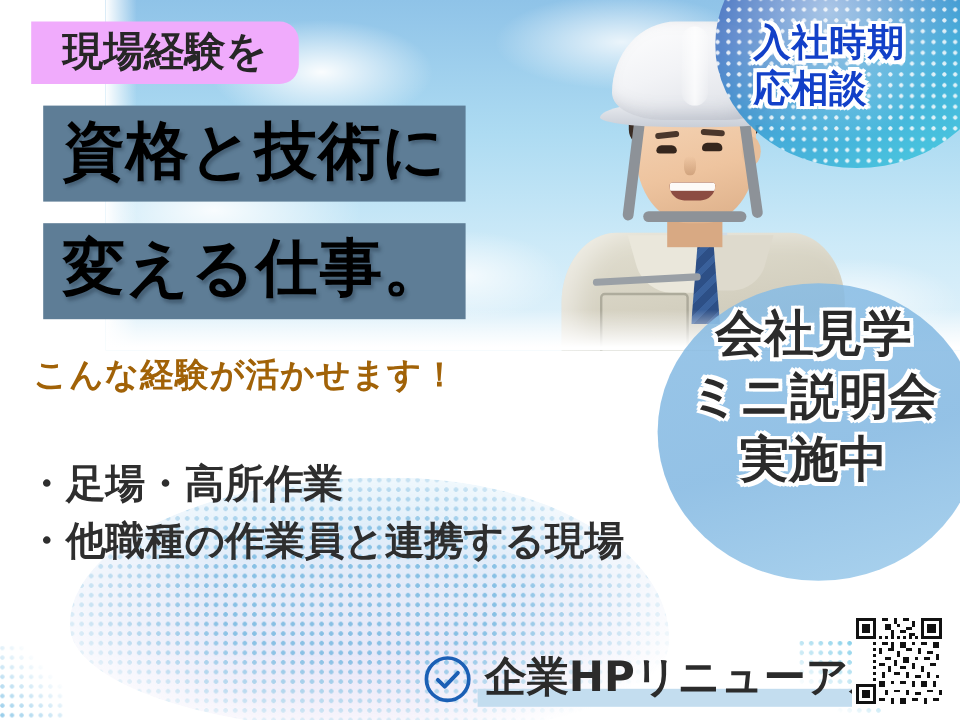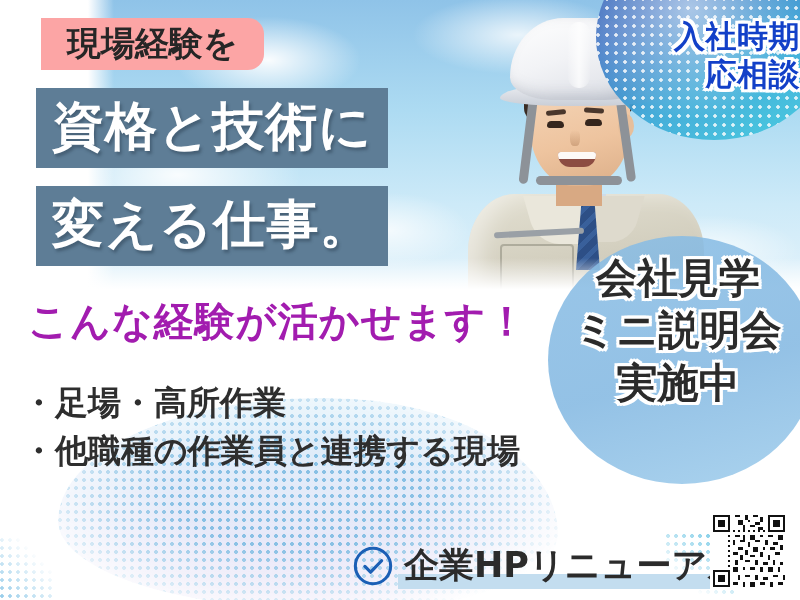--- a/index.html
+++ b/index.html
@@ -149,46 +149,46 @@
     opacity: .93;
   }
   .dot-circle-mask {
     position: absolute; left: 596px; top: -66px; width: 236px; height: 206px;
     border-radius: 50%;
     background: radial-gradient(circle at 40% 36%, rgba(255,255,255,.55) 0%, rgba(255,255,255,0) 58%);
   }
 
   .badge-top {
     position: absolute; left: 628px; top: 18px; width: 172px;
-    text-align: right; z-index: 9;
+    text-align: left; z-index: 9;
     font-family: "DejaVu Sans", "Liberation Sans", sans-serif;
     font-weight: 700; font-size: 31px; line-height: 1.22;
     color: #1240c8;
     letter-spacing: .5px;
     text-shadow:
       -2px -2px 0 #fff, 2px -2px 0 #fff, -2px 2px 0 #fff, 2px 2px 0 #fff,
       -3px 0 0 #fff, 3px 0 0 #fff, 0 -3px 0 #fff, 0 3px 0 #fff,
       -3px -3px 0 #fff, 3px -3px 0 #fff, -3px 3px 0 #fff, 3px 3px 0 #fff;
   }
 
   
   .kicker {
-    position: absolute; left: 41px; top: 18px;
+    position: absolute; left: 26px; top: 18px;
     padding: 8px 26px 10px 26px;
-    background: #fca5a5;
+    background: #f0abfc;
     border-radius: 0 16px 16px 0;
     font-family: "DejaVu Sans", "Liberation Sans", sans-serif;
     font-weight: 700; font-size: 34px; line-height: 1;
     color: #262626;
     z-index: 6;
   }
   .hl-band {
     position: absolute; left: 36px;
     background: #5e7d96;
-    color: #ffffff;
+    color: #000000;
     font-family: "DejaVu Sans", "Liberation Sans", sans-serif;
     font-weight: 700; font-size: 52px; line-height: 1;
     padding: 12px 16px 16px 16px;
     letter-spacing: 1px;
     text-shadow: 2px 3px 3px rgba(40,60,78,.45);
     z-index: 6;
   }
   .hl-band.b1 { top: 88px; }
   .hl-band.b2 { top: 186px; }
 
@@ -219,23 +219,23 @@
       linear-gradient(180deg, rgba(190,225,245,.55) 0%, rgba(205,205,240,.45) 72%, rgba(212,198,235,.55) 100%);
     border-radius: 52% 46% 40% 54% / 58% 64% 36% 42%;
     -webkit-mask-image: radial-gradient(ellipse 58% 60% at 48% 46%, #000 42%, rgba(0,0,0,.55) 72%, rgba(0,0,0,0) 100%);
     mask-image: radial-gradient(ellipse 58% 60% at 48% 46%, #000 42%, rgba(0,0,0,.55) 72%, rgba(0,0,0,0) 100%);
     z-index: 1;
   }
 
   
   .subhead {
     position: absolute; left: 28px; top: 302px;
-    font-family: Liberation Serif, serif;
-    font-weight: 700; font-size: 40px; line-height: 1;
-    color: #a21caf;
+    font-family: Liberation Mono, monospace;
+    font-weight: 700; font-size: 28px; line-height: 1;
+    color: #a16207;
     letter-spacing: 1px;
     z-index: 8;
     text-shadow:
       -2px -2px 0 #fff, 2px -2px 0 #fff, -2px 2px 0 #fff, 2px 2px 0 #fff,
       -3px 0 0 #fff, 3px 0 0 #fff, 0 -3px 0 #fff, 0 3px 0 #fff,
       -3px -3px 0 #fff, 3px -3px 0 #fff, -3px 3px 0 #fff, 3px 3px 0 #fff;
   }
 
   
   .bullets {

